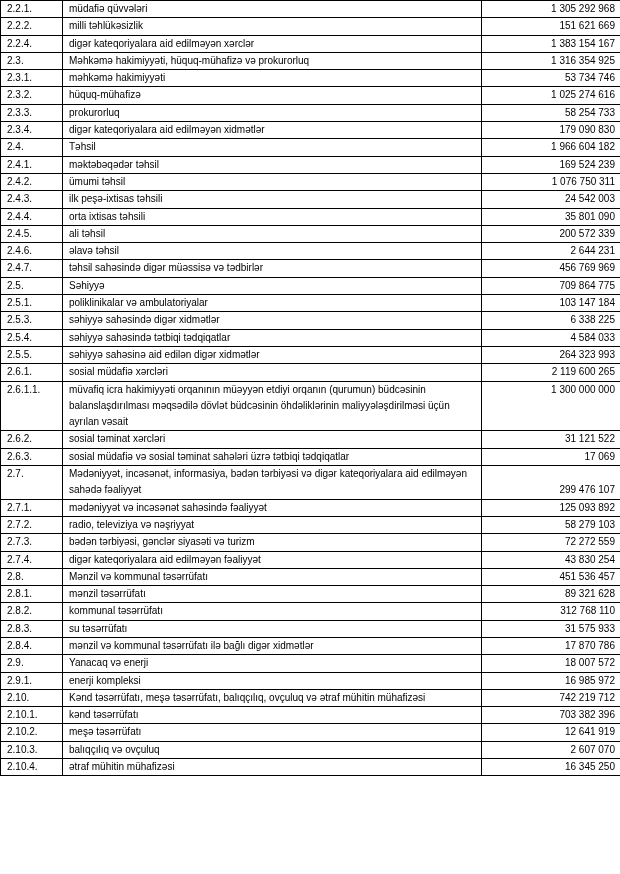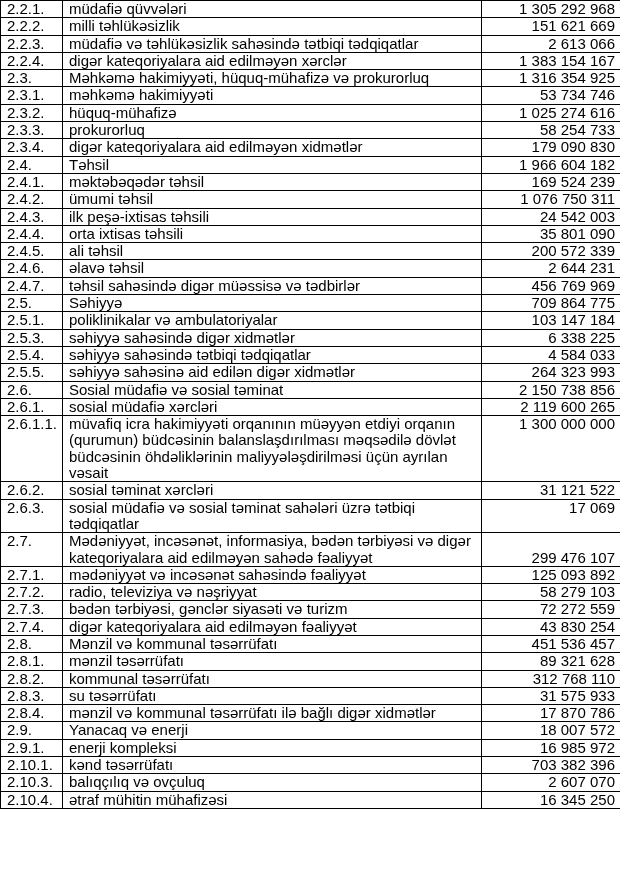--- a/index.html
+++ b/index.html
@@ -6,21 +6,21 @@
     margin: 0;
     padding: 0;
     background: #ffffff;
     width: 620px;
   }
   .doc-table {
     width: 620px;
     table-layout: fixed;
     border-collapse: collapse;
     font-family: "Liberation Sans", "DejaVu Sans", sans-serif;
-    font-size: 15px;
+    font-size: 10px;
     line-height: 16.3px;
     color: #000000;
   }
   .doc-table td {
     border: 1px solid #000000;
     vertical-align: top;
     padding: 0 5px 0 6px;
     overflow: hidden;
   }
   td.code {
@@ -53,25 +53,20 @@
         <td class="code">2.2.1.</td>
         <td class="name">müdafiə qüvvələri</td>
         <td class="amount">1 305 292 968</td>
       </tr>
       <tr>
         <td class="code">2.2.2.</td>
         <td class="name">milli təhlükəsizlik</td>
         <td class="amount">151 621 669</td>
       </tr>
       <tr>
-        <td class="code">2.2.3.</td>
-        <td class="name">müdafiə və təhlükəsizlik sahəsində tətbiqi tədqiqatlar</td>
-        <td class="amount">2 613 066</td>
-      </tr>
-      <tr>
         <td class="code">2.2.4.</td>
         <td class="name">digər kateqoriyalara aid edilməyən xərclər</td>
         <td class="amount">1 383 154 167</td>
       </tr>
       <tr>
         <td class="code">2.3.</td>
         <td class="name">Məhkəmə hakimiyyəti, hüquq-mühafizə və prokurorluq</td>
         <td class="amount">1 316 354 925</td>
       </tr>
       <tr>
@@ -153,25 +148,20 @@
         <td class="code">2.5.4.</td>
         <td class="name">səhiyyə sahəsində tətbiqi tədqiqatlar</td>
         <td class="amount">4 584 033</td>
       </tr>
       <tr>
         <td class="code">2.5.5.</td>
         <td class="name">səhiyyə sahəsinə aid edilən digər xidmətlər</td>
         <td class="amount">264 323 993</td>
       </tr>
       <tr>
-        <td class="code">2.6.</td>
-        <td class="name">Sosial müdafiə və sosial təminat</td>
-        <td class="amount">2 150 738 856</td>
-      </tr>
-      <tr>
         <td class="code">2.6.1.</td>
         <td class="name">sosial müdafiə xərcləri</td>
         <td class="amount">2 119 600 265</td>
       </tr>
       <tr>
         <td class="code">2.6.1.1.</td>
         <td class="name">müvafiq icra hakimiyyəti orqanının müəyyən etdiyi orqanın (qurumun) büdcəsinin balanslaşdırılması məqsədilə dövlət büdcəsinin öhdəliklərinin maliyyələşdirilməsi üçün ayrılan vəsait</td>
         <td class="amount">1 300 000 000</td>
       </tr>
       <tr>
@@ -238,23 +228,33 @@
         <td class="code">2.9.</td>
         <td class="name">Yanacaq və enerji</td>
         <td class="amount">18 007 572</td>
       </tr>
       <tr>
         <td class="code">2.9.1.</td>
         <td class="name">enerji kompleksi</td>
         <td class="amount">16 985 972</td>
       </tr>
       <tr>
+        <td class="code">2.10.</td>
+        <td class="name">Kənd təsərrüfatı, meşə təsərrüfatı, balıqçılıq, ovçuluq və ətraf mühitin mühafizəsi</td>
+        <td class="amount">742 219 712</td>
+      </tr>
+      <tr>
         <td class="code">2.10.1.</td>
         <td class="name">kənd təsərrüfatı</td>
         <td class="amount">703 382 396</td>
+      </tr>
+      <tr>
+        <td class="code">2.10.2.</td>
+        <td class="name">meşə təsərrüfatı</td>
+        <td class="amount">12 641 919</td>
       </tr>
       <tr>
         <td class="code">2.10.3.</td>
         <td class="name">balıqçılıq və ovçuluq</td>
         <td class="amount">2 607 070</td>
       </tr>
       <tr>
         <td class="code">2.10.4.</td>
         <td class="name">ətraf mühitin mühafizəsi</td>
         <td class="amount">16 345 250</td>

